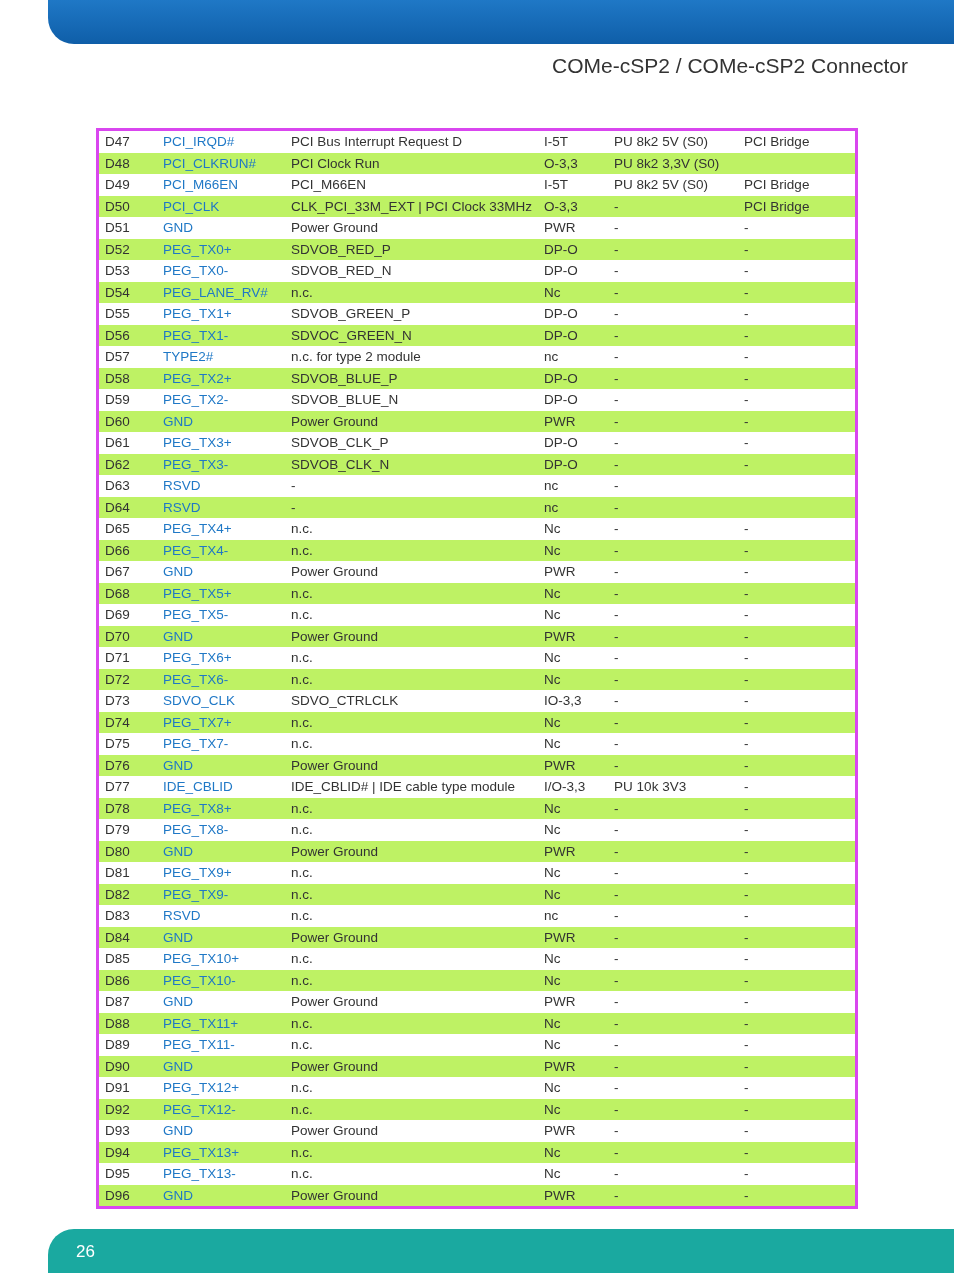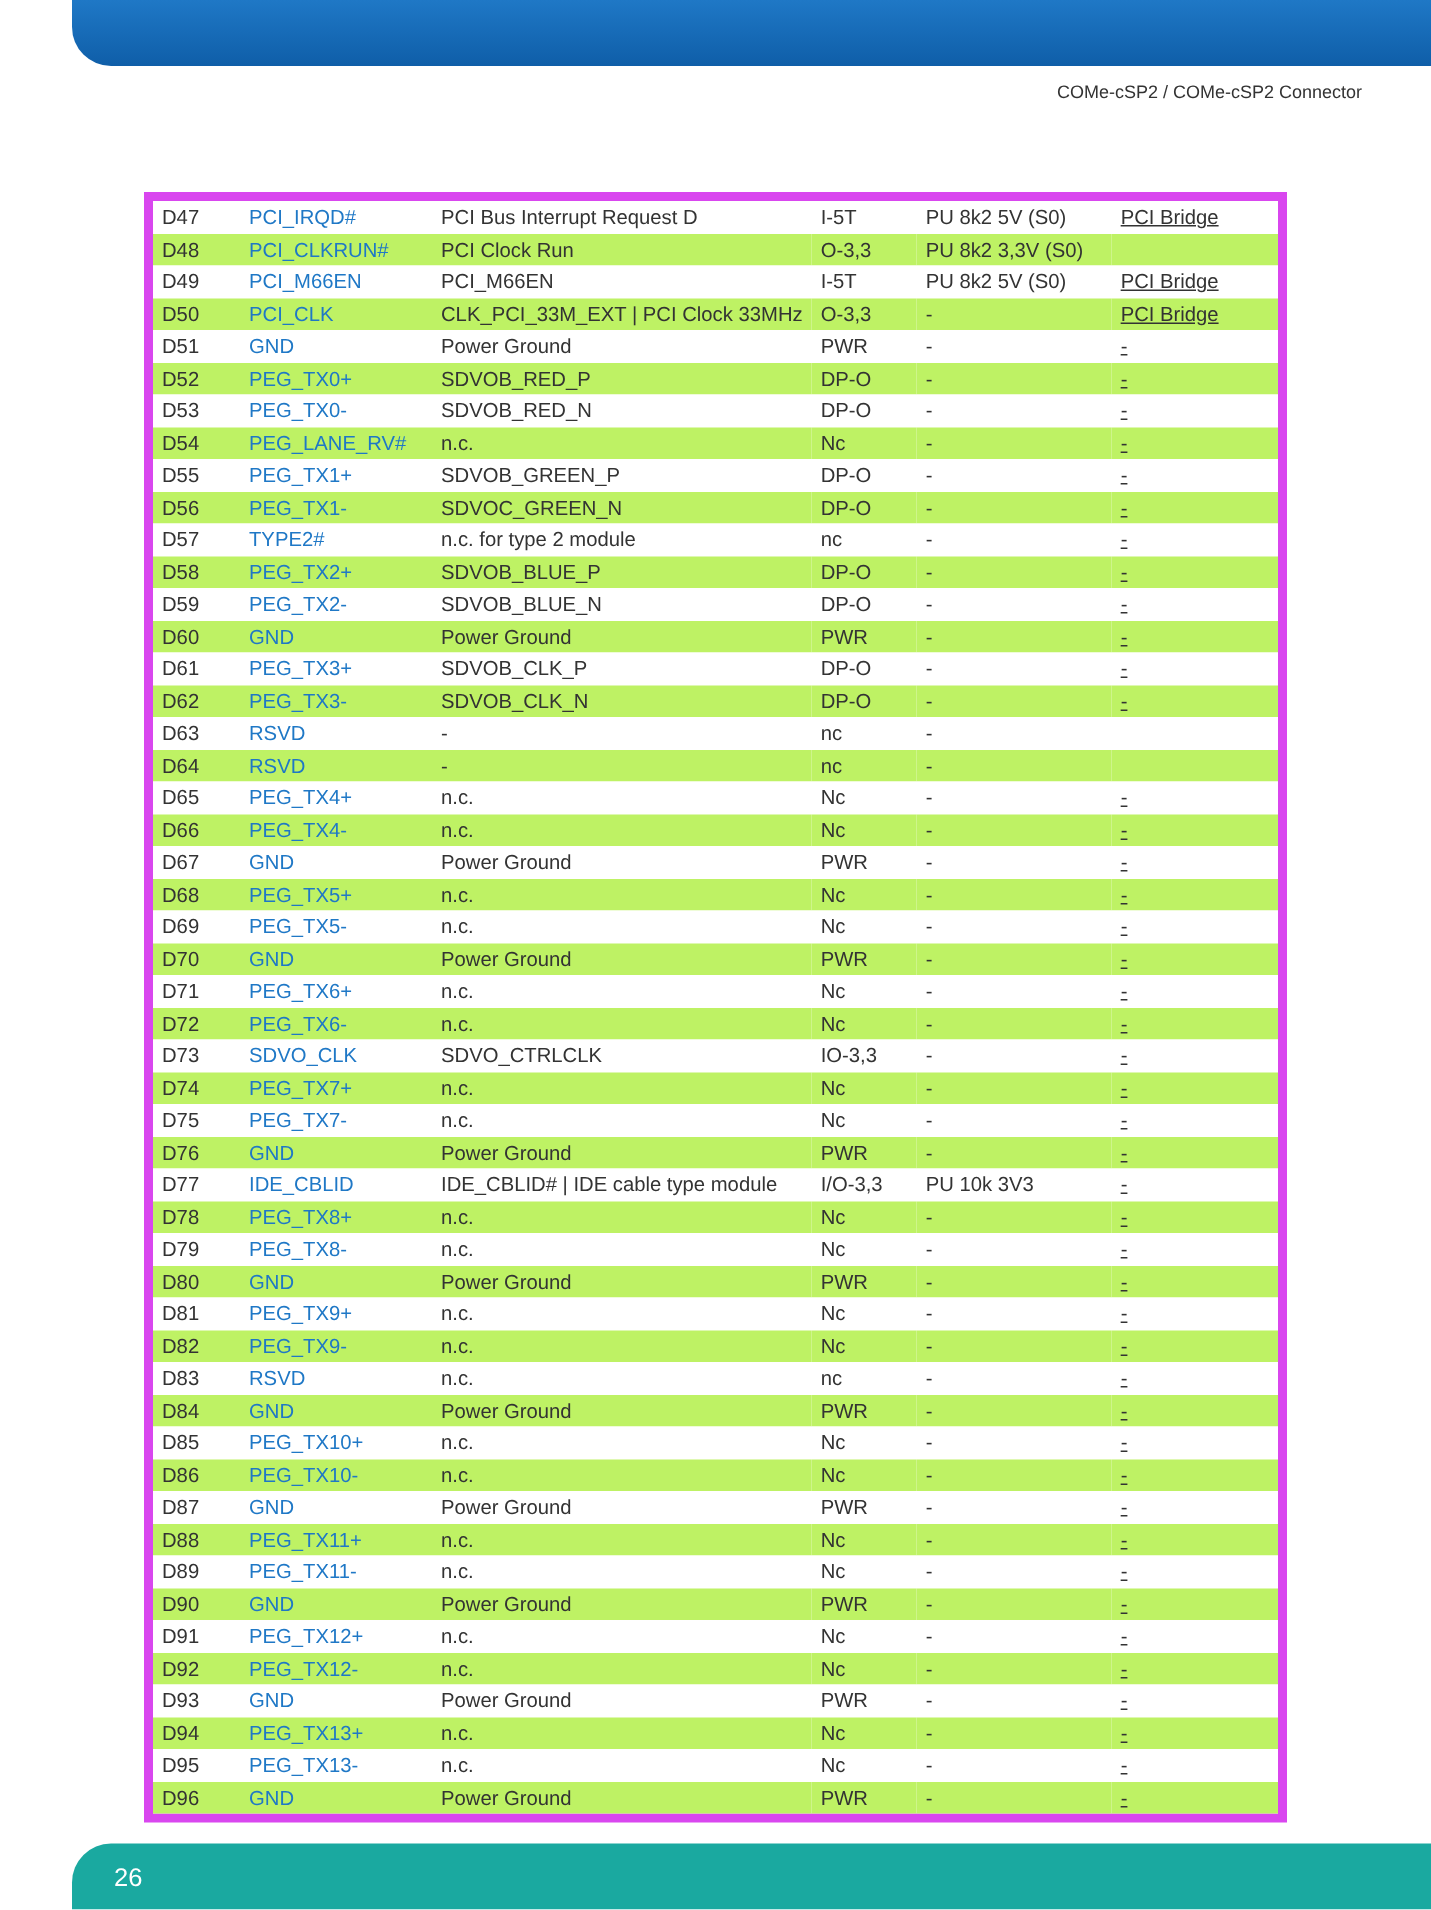--- a/index.html
+++ b/index.html
@@ -17,45 +17,45 @@
     left: 48px;
     right: 0;
     height: 44px;
     background: linear-gradient(180deg, #1f78c6 0%, #0f5ea8 100%);
     border-bottom-left-radius: 26px;
   }
   .header-title {
     position: absolute;
     top: 54px;
     right: 46px;
-    font-size: 12px;
+    font-size: 21px;
     color: #333;
   }
   .table-wrap {
     position: absolute;
     top: 128px;
     left: 96px;
     right: 96px;
-    border: 6px solid #d946ef;
+    border: 3px solid #d946ef;
   }
   table {
     width: 100%;
     border-collapse: collapse;
     font-size: 13.5px;
   }
   tbody tr { height: 21.5px; }
   tbody tr.odd { background: #ffffff; }
   tbody tr.even { background: #bef264; }
   td { padding: 1px 6px 1px 6px; vertical-align: middle; white-space: nowrap; }
   td.c0 { width: 58px; color: #333; font-weight: 400; }
   td.c1 { width: 128px; color: #1f78c6; font-weight: 500; }
   td.c2 { width: 236px; color: #333; }
   td.c3 { width: 70px; color: #333; }
   td.c4 { width: 130px; color: #333; }
-  td.c5 { color: #333; text-decoration: underline; }
+  td.c5 { color: #333; }
   .footer-bar {
     position: absolute;
     left: 48px;
     right: 0;
     bottom: 0;
     height: 44px;
     background: #1aa9a0;
     border-top-left-radius: 26px;
   }
   .page-num {

